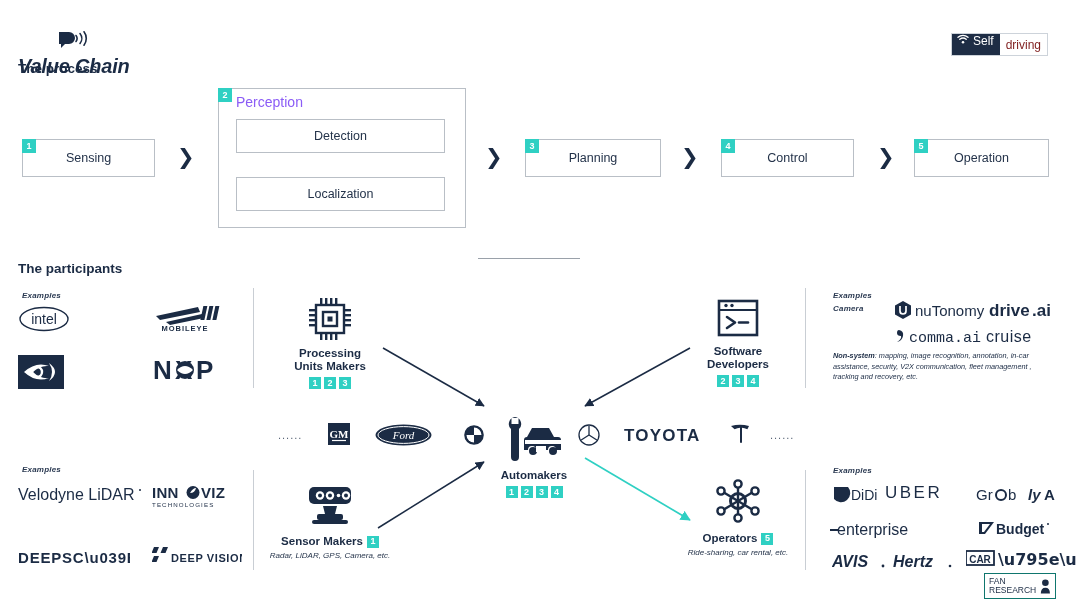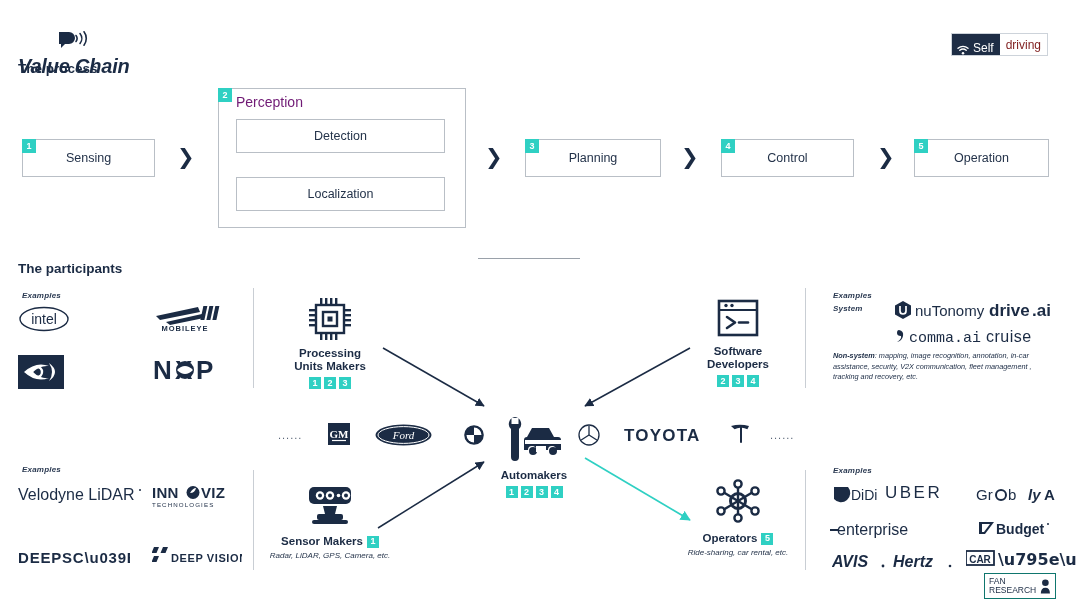--- a/index.html
+++ b/index.html
@@ -10,35 +10,35 @@
   }
   .page{position:relative;width:1080px;height:609px;}
 
   
   .hdr-logo{position:absolute;left:18px;top:31px;display:flex;align-items:center;gap:7px;flex-direction:column;}
   .hdr-title{font-size:20px;font-weight:bold;font-style:italic;letter-spacing:-.2px;color:#1b2b44;}
   .hdr-sub{position:absolute;left:18px;top:61px;font-size:13.5px;font-weight:bold;color:#1b2b44;}
 
   .brand-tag{position:absolute;right:32px;top:33px;display:flex;align-items:stretch;
     border:1px solid #cdd3da;height:21px;}
-  .brand-tag .bt-dark{background:#1e2d45;color:#fff;font-size:12px;display:flex;align-items:flex-end;
+  .brand-tag .bt-dark{background:#1e2d45;color:#fff;font-size:12px;display:flex;align-items:flex-start;
     gap:4px;padding:0 6px 0 5px;}
   .brand-tag .bt-light{background:#fff;color:#7f1d1d;font-size:12px;display:flex;align-items:center;
     padding:0 6px;}
 
   
   .flow-box{position:absolute;border:1px solid #b9bfc6;background:#fff;
     display:flex;align-items:center;justify-content:center;font-size:12.5px;color:#24334a;}
   .num-badge{position:absolute;left:-1px;top:-1px;width:14px;height:14px;background:#2fd0c3;
     color:#fff;font-size:9px;font-weight:bold;display:flex;align-items:center;justify-content:center;
     line-height:1;}
   .chev{position:absolute;font-size:21px;font-weight:bold;color:#1b2b44;font-family:"DejaVu Sans",sans-serif;}
 
   .perc-outer{position:absolute;left:218px;top:88px;width:246px;height:138px;border:1px solid #b9bfc6;background:#fff;}
-  .perc-title{position:absolute;left:236px;top:94px;font-size:14px;color:#701a75;}
+  .perc-title{position:absolute;left:236px;top:94px;font-size:14px;color:#8b5cf6;}
 
   
   .sec-title{position:absolute;left:18px;top:261px;font-size:13.5px;font-weight:bold;color:#1b2b44;}
   .divider-h{position:absolute;left:478px;top:258px;width:102px;height:1px;background:#9aa1aa;}
   .vdiv{position:absolute;width:1px;background:#c9ced4;}
 
   .ex-label{position:absolute;font-size:8px;font-style:italic;font-weight:bold;color:#2b3a52;letter-spacing:.2px;}
 
   .logo{position:absolute;color:#1b2b44;display:flex;align-items:center;}
 
@@ -235,21 +235,21 @@
     <div class="nlabel">Software</div>
     <div class="nlabel">Developers</div>
     <div class="badges">
       <span>2</span>
       <span>3</span>
       <span>4</span>
     </div>
   </div>
 
   <div class="ex-label" style="left:833px;top:291px;">Examples</div>
-  <div class="ex-label" style="left:833px;top:304px;">System</div>
+  <div class="ex-label" style="left:833px;top:304px;">Camera</div>
 
   <div class="logo" style="left:893px;top:300px;">
     <svg width="106" height="20" viewBox="0 0 106 20">
       <path d="M10 1 L18 5.5 L18 14.5 L10 19 L2 14.5 L2 5.5 z" fill="#1b2b44"></path>
       <path d="M7 6 v5 a3 3 0 0 0 6 0 v-5" fill="none" stroke="#fff" stroke-width="1.7"></path>
       <text x="22" y="16" font-family="Liberation Sans, sans-serif" font-size="15" fill="#1b2b44">nuTonomy</text>
     </svg>
   </div>
 
   <div class="logo" style="left:989px;top:300px;">

